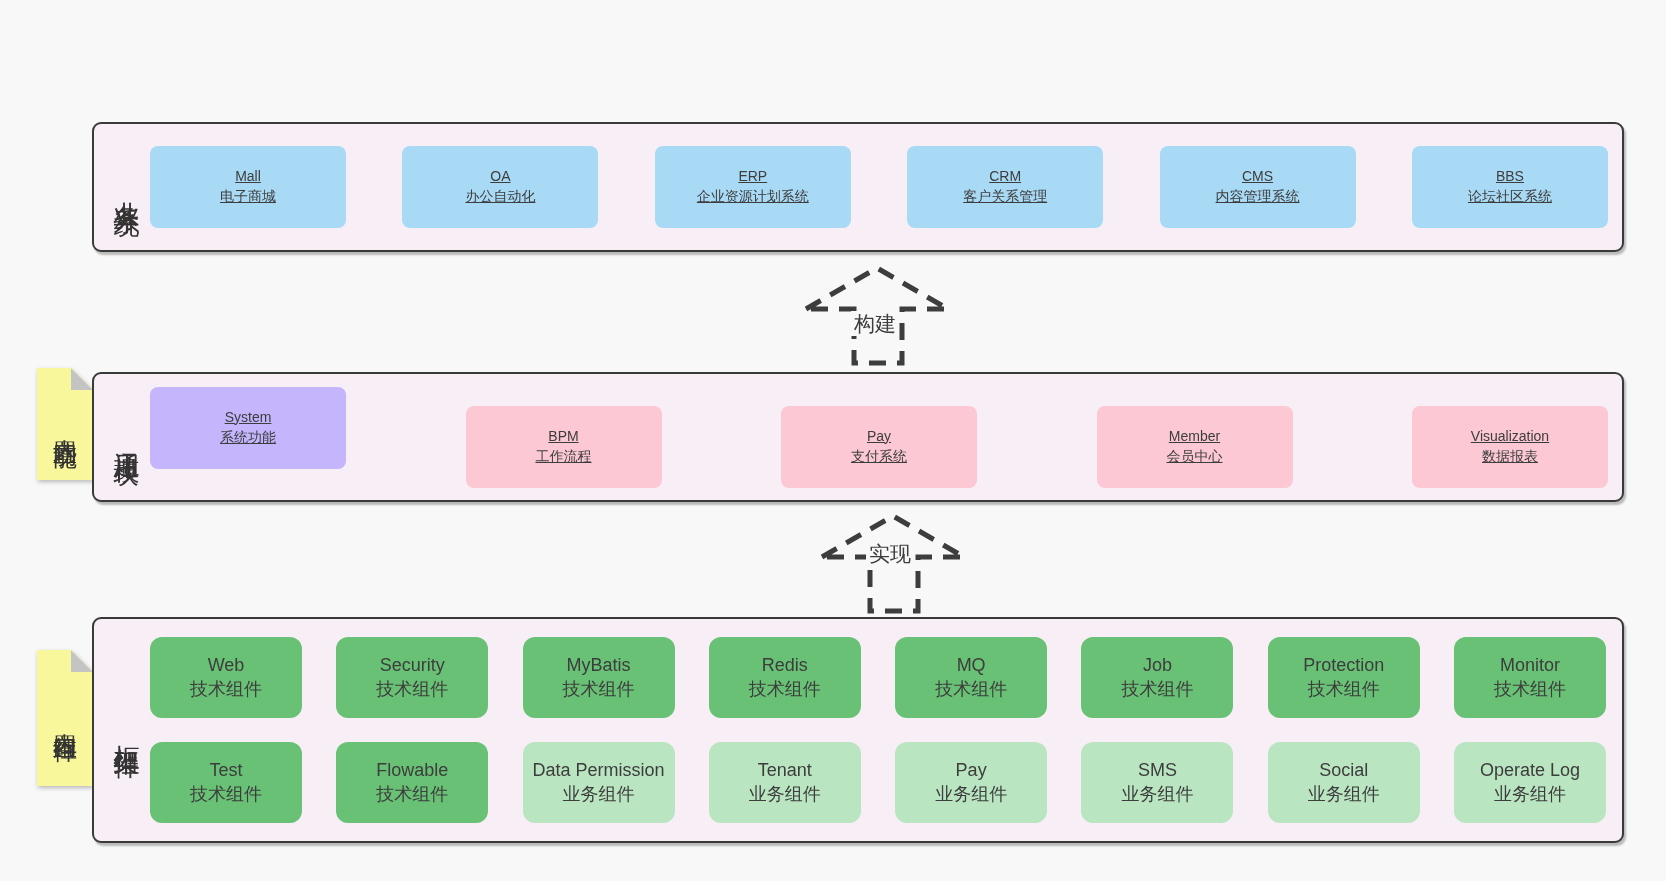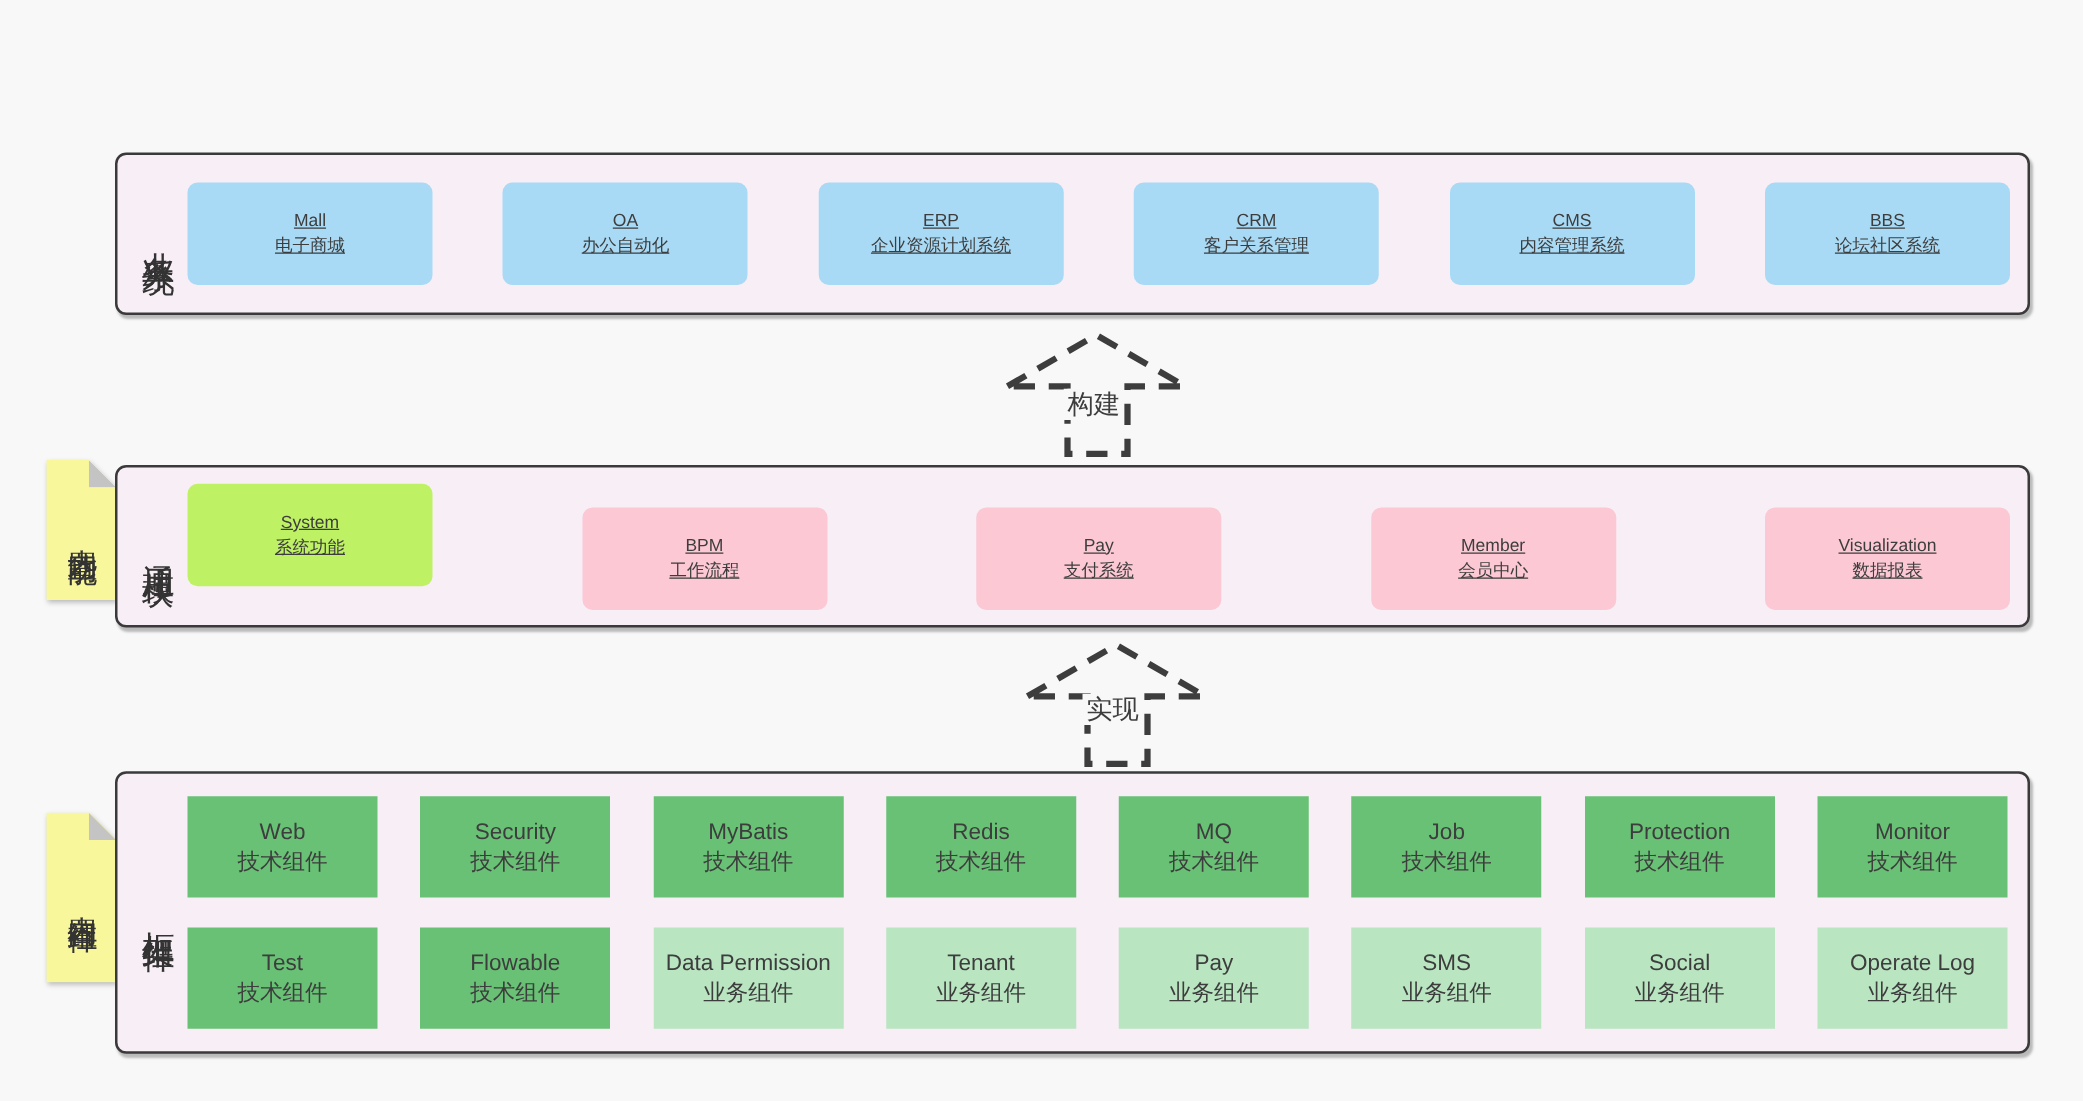--- a/index.html
+++ b/index.html
@@ -32,26 +32,26 @@
   .bigbox {
     width:196px; height:82px; border-radius:8px;
     display:flex; flex-direction:column; align-items:center; justify-content:center;
     text-align:center; font-size:14px; line-height:1.42;text-decoration:underline;
   }
   .grid {
     flex:1; display:grid; grid-template-columns:repeat(8,152px);
     justify-content:space-between; row-gap:24px; margin:0 16px 0 10px;
   }
   .smallbox {
-    width:152px; height:81px; border-radius:0;
+    width:152px; height:81px; border-radius:12px;
     display:flex; flex-direction:column; align-items:center; justify-content:center;
     text-align:center; font-size:18px; line-height:1.32; padding:2px 4px; box-sizing:border-box;
   }
   .blue   { background:#a9daf5; }
-  .red    { background:#bef264; }
+  .red    { background:#c4b5fd; }
   .pink   { background:#fbc8d4;margin-top:19px; }
   .gdark  { background:#68c175; }
   .glight { background:#b9e5c1; }
 
   .note-wrap { position:absolute; filter:drop-shadow(1px 2px 2px rgba(0,0,0,0.25)); }
   #note-features   { left:37px; top:368px; width:56px; height:112px; }
   #note-components { left:37px; top:650px; width:56px; height:136px; }
   .note {
     width:100%; height:100%; background:#f8f79b; position:relative;
     clip-path:polygon(0 0, calc(100% - 22px) 0, 100% 22px, 100% 100%, 0 100%);
@@ -71,21 +71,21 @@
   #arrow-implement { left:816px; top:512px; }
   .arrow-svg path {
     fill:none; stroke:#3d3d3d; stroke-width:5;
     stroke-dasharray:17 11; stroke-linejoin:miter;
   }
   .arrow-label {
     position:absolute; background:#f8f8f8; padding:0 3px;
     font-size:21px; color:#3d3d3d; line-height:1.2;
   }
   #label-build     { left:851px; top:311px; }
-  #label-implement { left:866px; top:555px; }
+  #label-implement { left:866px; top:541px; }
 </style>
 </head>
 <body>
 
 <div class="layer" id="layer-business">
   <div class="v-label">业务系统</div>
   <div class="boxes">
     <div class="bigbox blue">
       <div>Mall</div>
       <div>电子商城</div>

